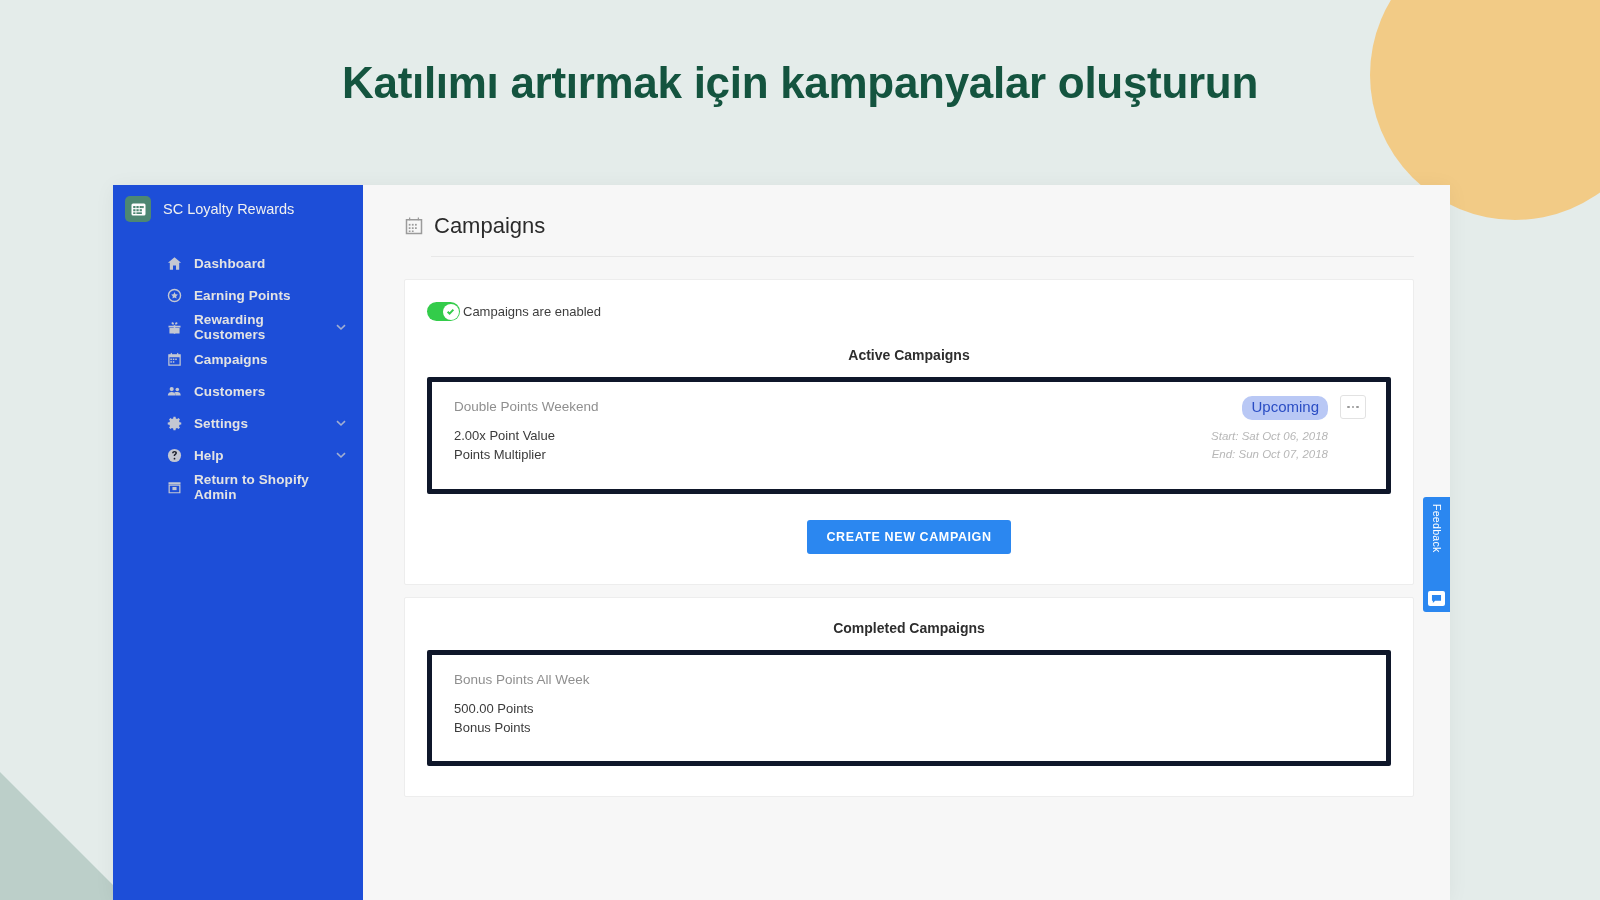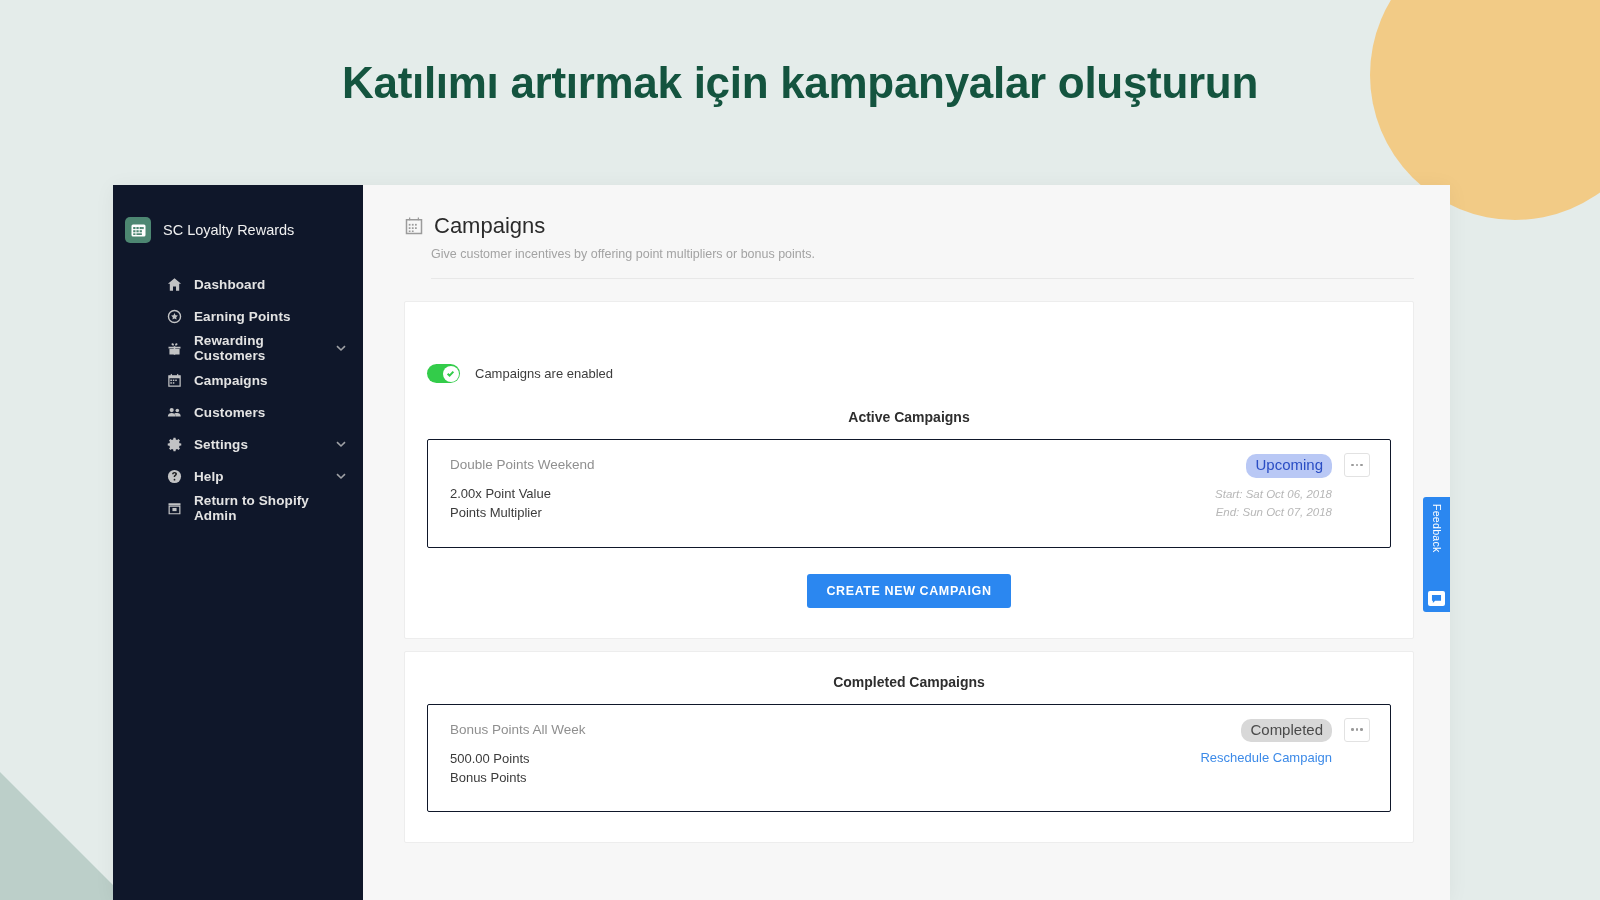--- a/index.html
+++ b/index.html
@@ -44,23 +44,23 @@
     width: 1337px; height: 715px;
     display: flex;
     overflow: hidden;
     background: #f7f7f7;
     box-shadow: 0 2px 20px rgba(0,0,0,0.05);
   }
 
   
   .sidebar {
     width: 250px;
-    background: #0f172a;
+    background: #1d4ed8;
     flex: 0 0 250px;
-    padding-top: 21px;
+    padding-top: 0;
     color: #e7e7e7;
   }
   .brand {
     display: flex; align-items: center;
     gap: 12px;
     padding: 10px 0 10px 12px;
     height: 48px;
   }
   .brand-logo {
     width: 26px; height: 26px;
@@ -136,23 +136,22 @@
   .card {
     background: #ffffff;
     margin: 0 36px 0 41px;
     border: 1px solid #ededed;
     border-radius: 2px;
   }
   .card.top { margin-top: 22px; padding: 22px 22px 30px 22px; }
   .card.bottom { margin-top: 12px; padding: 22px 22px 30px 22px; }
 
   .toggle-row {
-    display: flex; align-items: center; gap: 15px;
+    display: flex; align-items: center; gap: 3px;
     padding-left: 0;
-    margin-top: 40px;
   }
   .toggle {
     width: 33px; height: 19px;
     border-radius: 10px;
     background: #33cc4a;
     position: relative;
     flex: 0 0 33px;
     cursor: pointer;
   }
   .toggle .knob {
@@ -169,21 +168,21 @@
   .section-title {
     font-size: 14px;
     font-weight: bold;
     color: #2e2e2e;
     margin-top: 26px;
     margin-bottom: 14px;
     text-align: center;
   }
 
   .campaign-box {
-    border: 1px solid #0f172a;
+    border: 5px solid #0f172a;
     border-radius: 2px;
     padding: 17px 20px 24px 22px;
     position: relative;
     min-height: 94px;
   }
   .campaign-name {
     font-size: 13.5px;
     color: #8f8f8f;
     margin-bottom: 13px;
   }
@@ -437,21 +436,20 @@
               <rect x="8.8" y="6.3" width="1.4" height="1.4"></rect>
               <rect x="3.8" y="9" width="1.4" height="1.4"></rect>
               <rect x="6.3" y="9" width="1.4" height="1.4"></rect>
               <rect x="8.8" y="9" width="1.4" height="1.4"></rect>
               <rect x="3.8" y="11.6" width="1.4" height="1.2"></rect>
               <rect x="6.3" y="11.6" width="1.4" height="1.2"></rect>
             </svg>
         </span>
         <span class="page-title">Campaigns</span>
       </div>
-      <div class="page-sub">Give customer incentives by offering point multipliers or bonus points.</div>
       <div class="head-divider"></div>
     </div>
 
     <div class="card top">
 
       <div class="toggle-row">
         <div class="toggle">
           <div class="knob">
             <svg width="9" height="9" viewBox="0 0 10 10">
                 <path d="M1.8 5.2 4 7.4 8.2 2.9"></path>
@@ -490,31 +488,20 @@
     </div>
 
     <div class="card bottom">
       <div class="section-title" style="margin-top:0">Completed Campaigns</div>
 
       <div class="campaign-box">
         <div class="campaign-name">Bonus Points All Week</div>
         <div class="campaign-detail">500.00 Points</div>
         <div class="campaign-detail">Bonus Points</div>
 
-        <div class="box-right">
-          <div class="right-stack">
-            <span class="badge completed">Completed</span>
-            <span class="link">Reschedule Campaign</span>
-          </div>
-          <div class="kebab">
-            <i></i>
-            <i></i>
-            <i></i>
-          </div>
-        </div>
       </div>
     </div>
 
     <div class="feedback">
       <span class="feedback-label">Feedback</span>
       <span class="feedback-icon">
         <svg width="11" height="10" viewBox="0 0 12 11">
             <path d="M1 1h10v6.5H4.5L2 10V7.5H1z"></path>
           </svg>
       </span>

